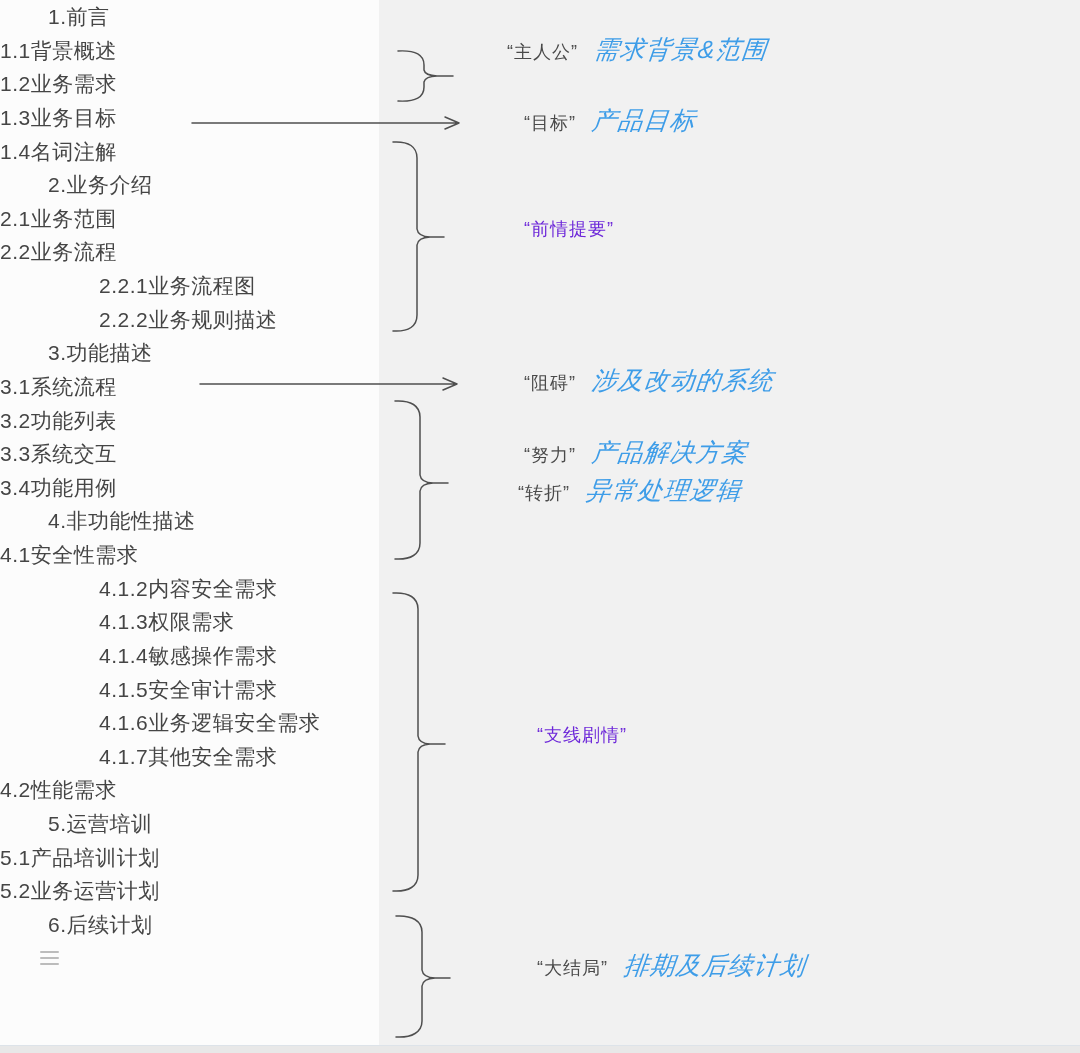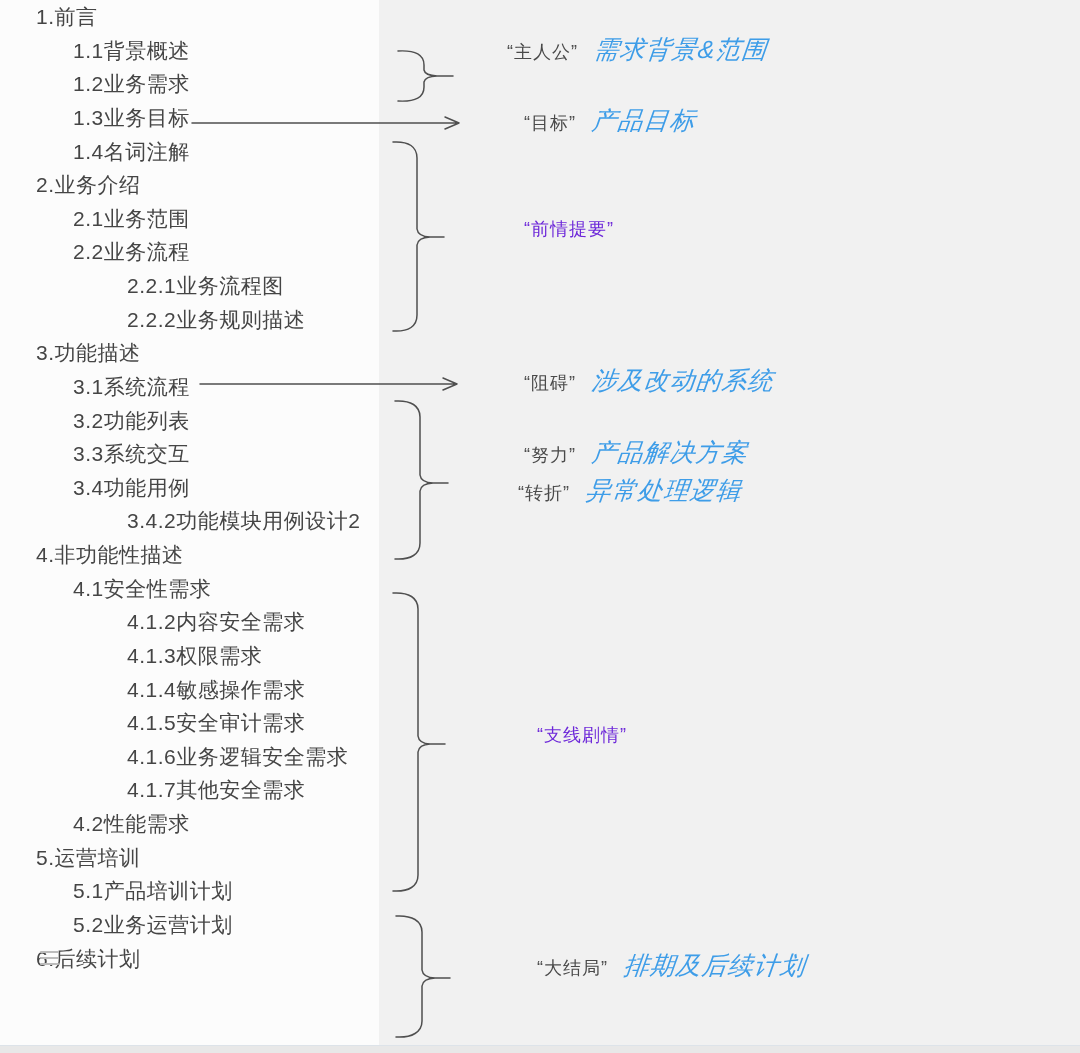--- a/index.html
+++ b/index.html
@@ -24,23 +24,23 @@
     background: #fcfcfc;
   }
   .oi {
     height: 33.63px;
     line-height: 33.63px;
     font-size: 21px;
     color: #454545;
     white-space: nowrap;
     letter-spacing: 0.5px;
   }
-  .oi.l1 { padding-left: 36px; }
-  .oi.l2 { padding-left: 73px; }
-  .oi.l3 { padding-left: 99px; margin-left: 28px; }
+  .oi.l1 { padding-left: 48px; }
+  .oi.l2 { }
+  .oi.l3 { padding-left: 99px; }
   
   #drag-handle {
     position: absolute;
     left: 40px; top: 951px;
     width: 19px; height: 14px;
     display: flex;
     flex-direction: column;
     justify-content: space-between;
     cursor: grab;
   }
@@ -111,21 +111,20 @@
     <div class="oi l1"><span>2.业务介绍</span></div>
     <div class="oi l2"><span>2.1业务范围</span></div>
     <div class="oi l2"><span>2.2业务流程</span></div>
     <div class="oi l3"><span>2.2.1业务流程图</span></div>
     <div class="oi l3"><span>2.2.2业务规则描述</span></div>
     <div class="oi l1"><span>3.功能描述</span></div>
     <div class="oi l2"><span>3.1系统流程</span></div>
     <div class="oi l2"><span>3.2功能列表</span></div>
     <div class="oi l2"><span>3.3系统交互</span></div>
     <div class="oi l2"><span>3.4功能用例</span></div>
-    <div class="oi l3"><span>3.4.2功能模块用例设计2</span></div>
     <div class="oi l1"><span>4.非功能性描述</span></div>
     <div class="oi l2"><span>4.1安全性需求</span></div>
     <div class="oi l3"><span>4.1.2内容安全需求</span></div>
     <div class="oi l3"><span>4.1.3权限需求</span></div>
     <div class="oi l3"><span>4.1.4敏感操作需求</span></div>
     <div class="oi l3"><span>4.1.5安全审计需求</span></div>
     <div class="oi l3"><span>4.1.6业务逻辑安全需求</span></div>
     <div class="oi l3"><span>4.1.7其他安全需求</span></div>
     <div class="oi l2"><span>4.2性能需求</span></div>
     <div class="oi l1"><span>5.运营培训</span></div>

